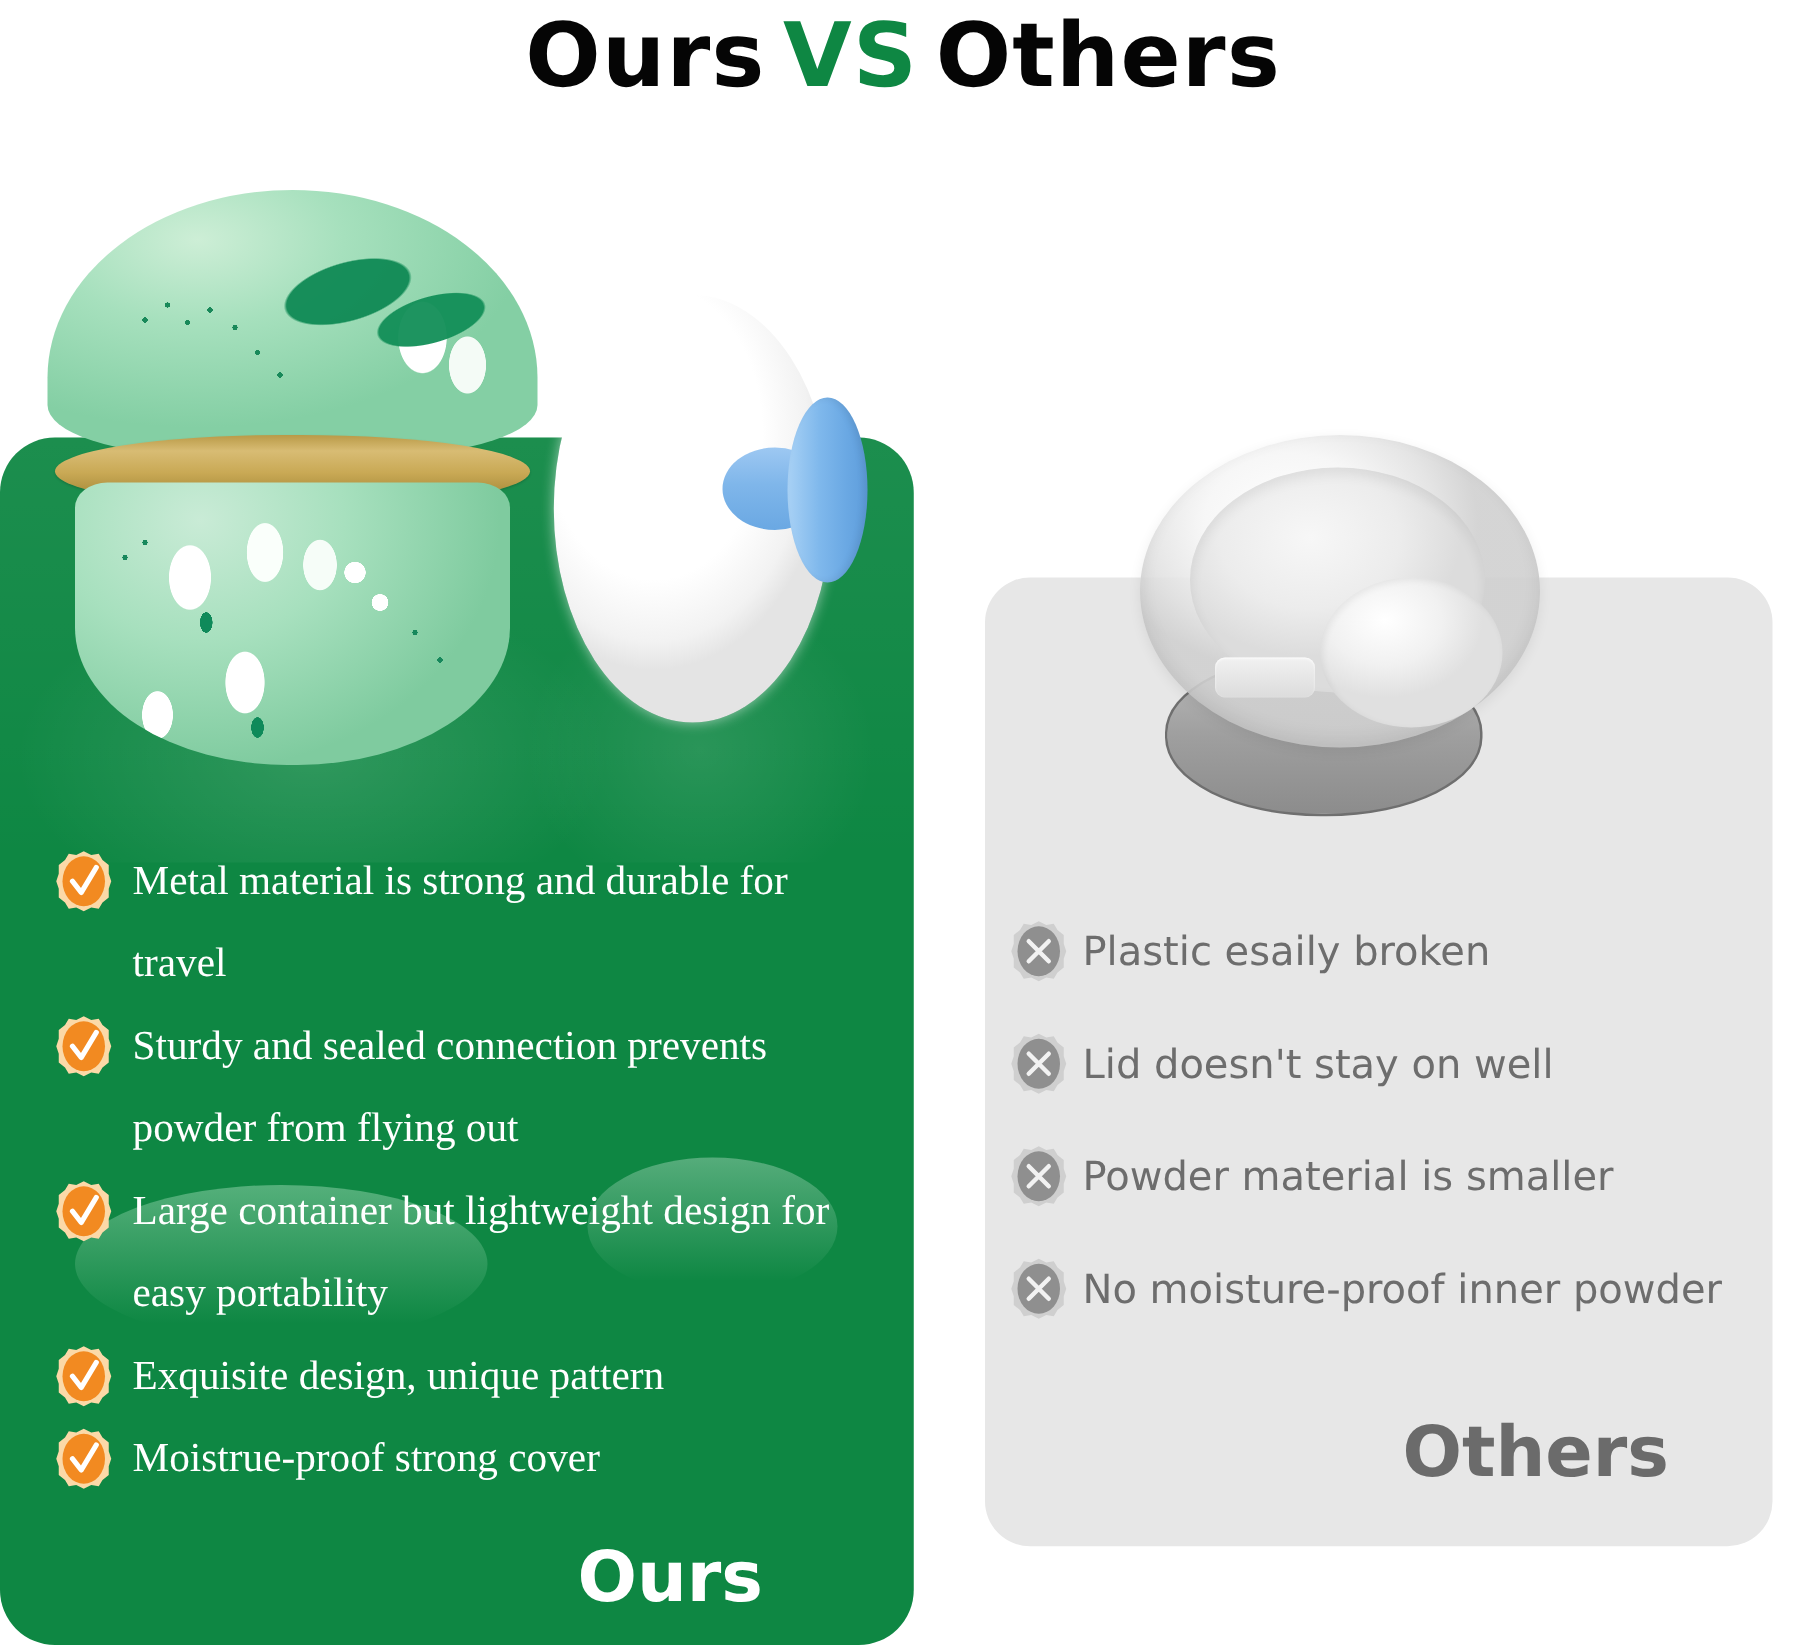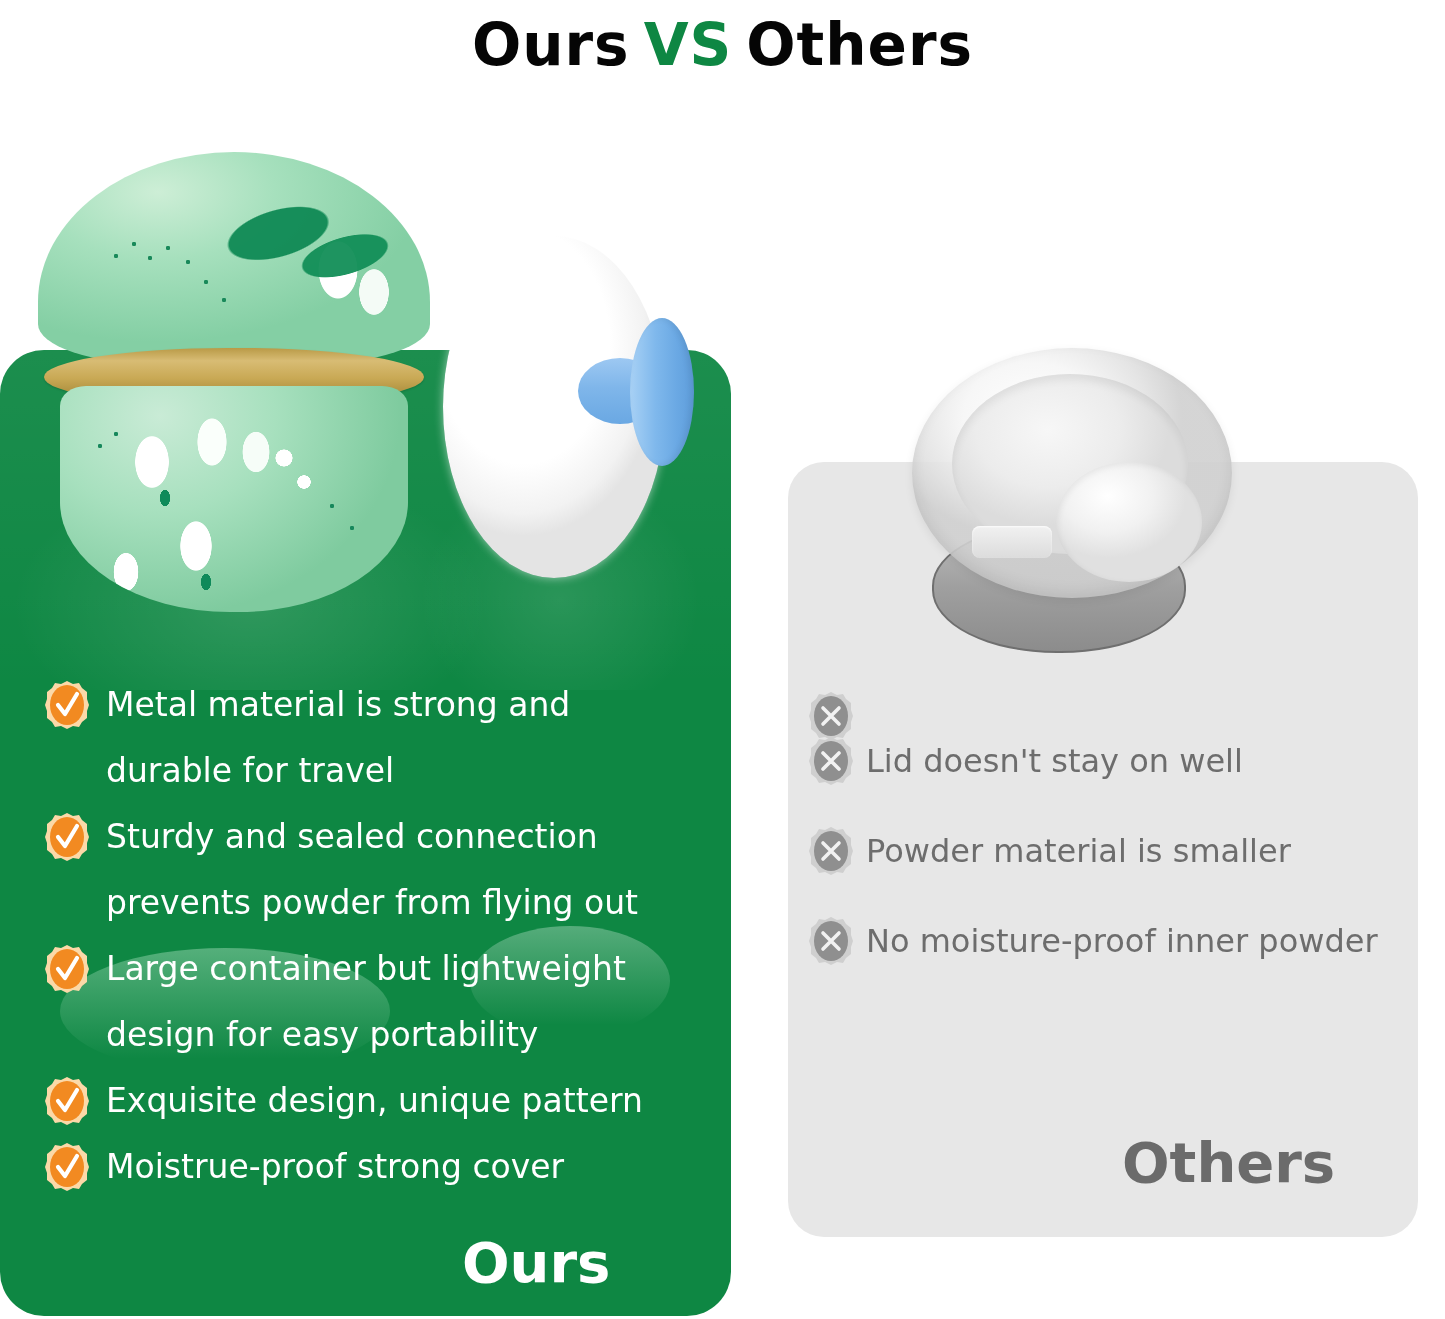--- a/index.html
+++ b/index.html
@@ -19,21 +19,21 @@
   }
 
   
   .title {
     position: absolute;
     left: 0;
     top: 2px;
     width: 1445px;
     text-align: center;
     font-family: "DejaVu Sans", sans-serif;
-    font-size: 58px;
+    font-size: 71px;
     font-weight: 700;
     letter-spacing: 1px;
     color: #050505;
     white-space: nowrap;
     line-height: 86px;
   }
   .title .vs {
     color: #0e8743;
     margin: 0 14px;
   }
@@ -269,21 +269,21 @@
   .li {
     position: relative;
     display: block;
     padding-left: 62px;
     color: #ffffff;
     font-family: "DejaVu Sans", sans-serif;
     font-size: 33px;
     line-height: 66px;
     font-weight: 400;
   }
-  .li .txt { display: block; }
+  .li .txt { display: block; font-family: Liberation Serif, serif; }
 
   .list-others {
     position: absolute;
     left: 808px;
     top: 716px;
     width: 610px;
   }
   .li-o {
     position: relative;
     display: block;
@@ -432,20 +432,21 @@
 
   <div class="list-others">
     <div class="li-o">
       <span class="badge">
         <svg viewBox="0 0 46 50">
           <path d="M23 1 L29 4 L35 3 L38 8 L43 12 L43 19 L45 25 L43 31 L43 38 L38 42 L35 47 L29 46 L23 49 L17 46 L11 47 L8 42 L3 38 L3 31 L1 25 L3 19 L3 12 L8 8 L11 3 L17 4 Z" fill="#cfcfcf"></path>
           <ellipse cx="23" cy="25" rx="17" ry="20" fill="#8f8f8f"></ellipse>
           <path d="M15 17 L31 33 M31 17 L15 33" stroke="#f2f2f2" stroke-width="3.6" fill="none" stroke-linecap="round"></path>
         </svg>
       </span>
+      <span class="txt">Plastic esaily broken</span>
     </div>
     <div class="li-o">
       <span class="badge">
         <svg viewBox="0 0 46 50">
           <path d="M23 1 L29 4 L35 3 L38 8 L43 12 L43 19 L45 25 L43 31 L43 38 L38 42 L35 47 L29 46 L23 49 L17 46 L11 47 L8 42 L3 38 L3 31 L1 25 L3 19 L3 12 L8 8 L11 3 L17 4 Z" fill="#cfcfcf"></path>
           <ellipse cx="23" cy="25" rx="17" ry="20" fill="#8f8f8f"></ellipse>
           <path d="M15 17 L31 33 M31 17 L15 33" stroke="#f2f2f2" stroke-width="3.6" fill="none" stroke-linecap="round"></path>
         </svg>
       </span>
       <span class="txt">Lid doesn't stay on well</span>

